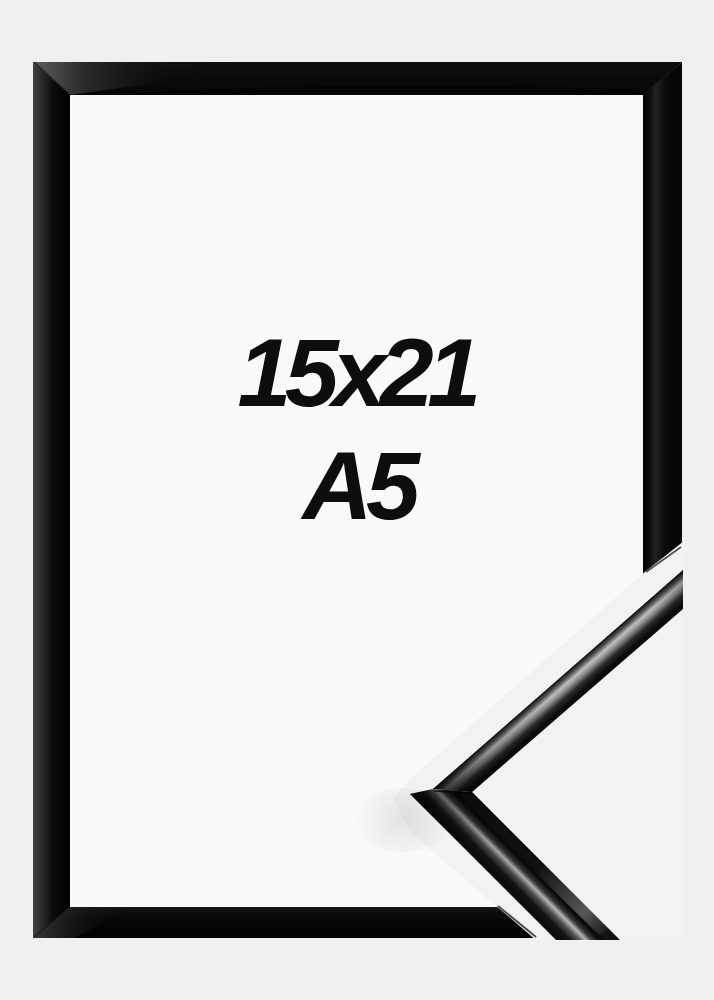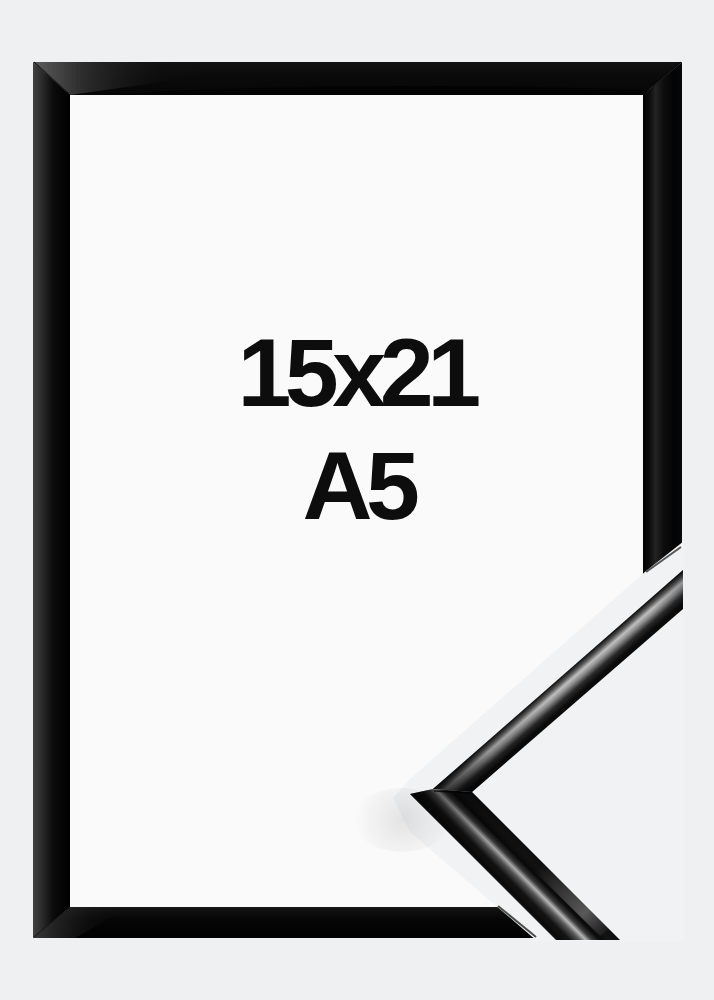--- a/index.html
+++ b/index.html
@@ -7,20 +7,21 @@
     background:#eff0f1;
     display:grid;
     place-items:center;
     font-family:"Liberation Sans", sans-serif;
   }
   .stage{
     width:714px;
     height:1000px;
     position:relative;
     overflow:hidden;
+    font-style:italic;
   }
   .stage svg{display:block;width:714px;height:1000px;}
   .size-text{
     font-family:"Liberation Sans","DejaVu Sans",sans-serif;
     font-weight:700;
     font-size:97px;
     letter-spacing:-6.5px;
   }
 </style>
 </head>

